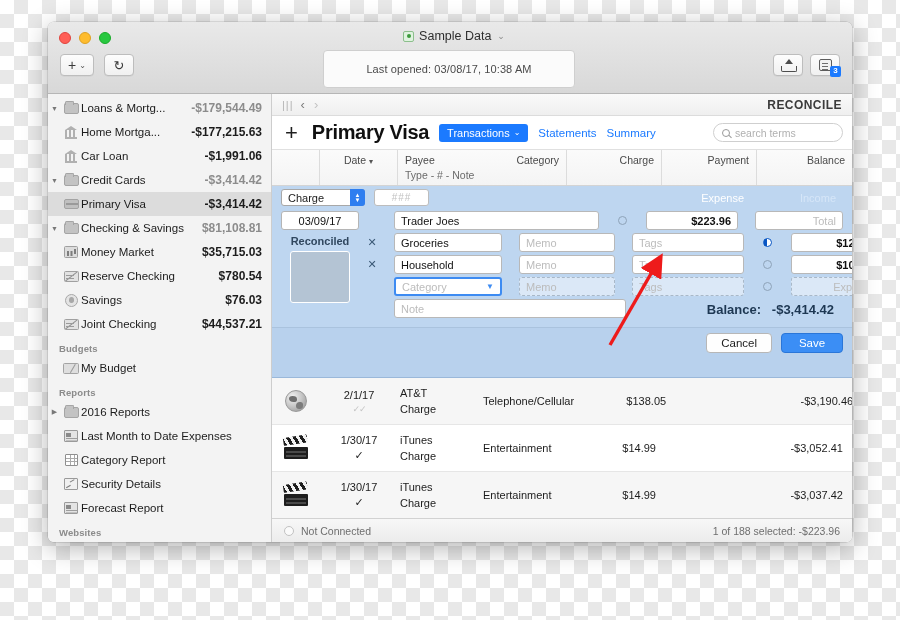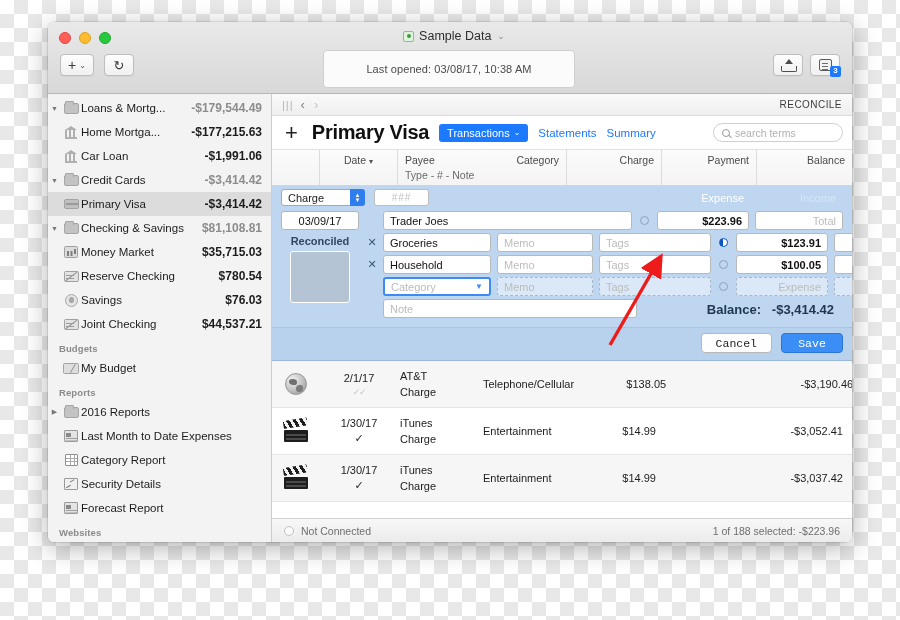--- a/index.html
+++ b/index.html
@@ -240,21 +240,21 @@
   .navbar {
     height: 22px; flex: 0 0 22px;
     background: linear-gradient(to bottom,#fafafa,#efefef);
     border-bottom: 1px solid #dcdcdc;
     display: flex; align-items: center; padding: 0 10px;
     font-size: 10px;
   }
   .nav-grip { color:#b4b4b4; letter-spacing:1px; font-size:11px; margin-right:7px; }
   .nav-arrow { color:#7d7d7d; font-size:13px; margin-right:9px; cursor:default; }
   .nav-arrow.dim { color:#c3c3c3; }
-  .reconcile-lbl { margin-left:auto; font-size:10px; letter-spacing:0.45px; color:#3b3b3b; font-weight:normal; }
+  .reconcile-lbl { margin-left:auto; font-size:12px; letter-spacing:0.45px; color:#3b3b3b; font-weight:bold; }
 
   .acctbar {
     height: 34px; flex: 0 0 34px;
     background: #fff; border-bottom: 1px solid #e0e0e0;
     display: flex; align-items: center; padding: 0 9px; gap: 10px;
   }
   .big-plus { font-size: 22px; color:#1f1f1f; line-height:1; font-weight:300; cursor:default; padding:0 4px; }
   .acct-name { font-size: 20px; font-weight: bold; color:#101010; letter-spacing:-0.3px; }
   .pill {
     background:#1b7aff; color:#fff; font-size:11px;
@@ -326,21 +326,21 @@
   .datefield {
     height:19px; width:78px; background:#fff; border:1px solid #b5b5b5; border-radius:3px;
     display:flex; align-items:center; justify-content:center; font-size:11px; color:#111;
   }
   .rec-lbl { font-size:11px; font-weight:bold; color:#30475f; text-align:center; width:78px; margin-top:5px; }
   .rec-box {
     width:60px; height:52px; margin-top:4px; margin-left:9px;
     background:#b4c4d4; border:1.5px solid #fff; border-radius:3px;
   }
   .ef-right { flex:1 1 auto; min-width:0; }
-  .line { display:flex; align-items:center; gap:6px; margin-bottom:3px; }
+  .line { display:flex; align-items:center; gap:17px; margin-bottom:3px; }
   .xmark { width:10px; flex:0 0 10px; text-align:center; color:#3c5a77; font-size:11px; cursor:default; }
   .xspacer { width:10px; flex:0 0 10px; }
   .fld {
     height:19px; background:#fff; border:1px solid #b8b8b8; border-radius:3px;
     display:flex; align-items:center; padding:0 6px; font-size:11px; color:#111;
     white-space:nowrap; overflow:hidden;
   }
   .fld.ph { color:#bcbcbc; }
   .fld.dash { border:1px dashed #a9b8c8; background:rgba(255,255,255,0.45); }
   .fld.blue-outline { border:2px solid #3d8bf2; }
@@ -358,22 +358,22 @@
     width:92px; flex:0 0 92px; justify-content:flex-end; font-weight:bold; font-size:11px;
   }
   .f-amt.ph { font-weight:normal; }
   .f-inc {
     width:88px; flex:0 0 88px; justify-content:flex-end; color:#bcbcbc; font-size:11px;
   }
   .balance-line {
     text-align:right; font-size:13px; color:#1d3752; font-weight:bold; padding-right:9px; padding-top:1px;
   }
   .ef-buttons {
-    display:flex; justify-content:flex-end; gap:9px; padding: 5px 9px 7px;
-    border-top: 1px solid #aac3de; background:#b8d1ed;font-family:Liberation Mono, monospace;
+    display:flex; justify-content:flex-end; gap:9px; padding: 5px 9px 24px;
+    border-top: 1px solid #aac3de; background:#b8d1ed;
   }
   .btn {
     height:20px; min-width:62px; padding:0 14px; border-radius:4px; font-size:11.5px;
     display:flex; align-items:center; justify-content:center; cursor:default;
   }
   .btn.cancel { background:#fefefe; border:1px solid #b7b7b7; color:#1c1c1c; }
   .btn.save   { background:#3b8ef5; border:1px solid #2a76d8; color:#fff; }
 
   
   .txlist { flex:1 1 auto; overflow:hidden; min-height:0; }

